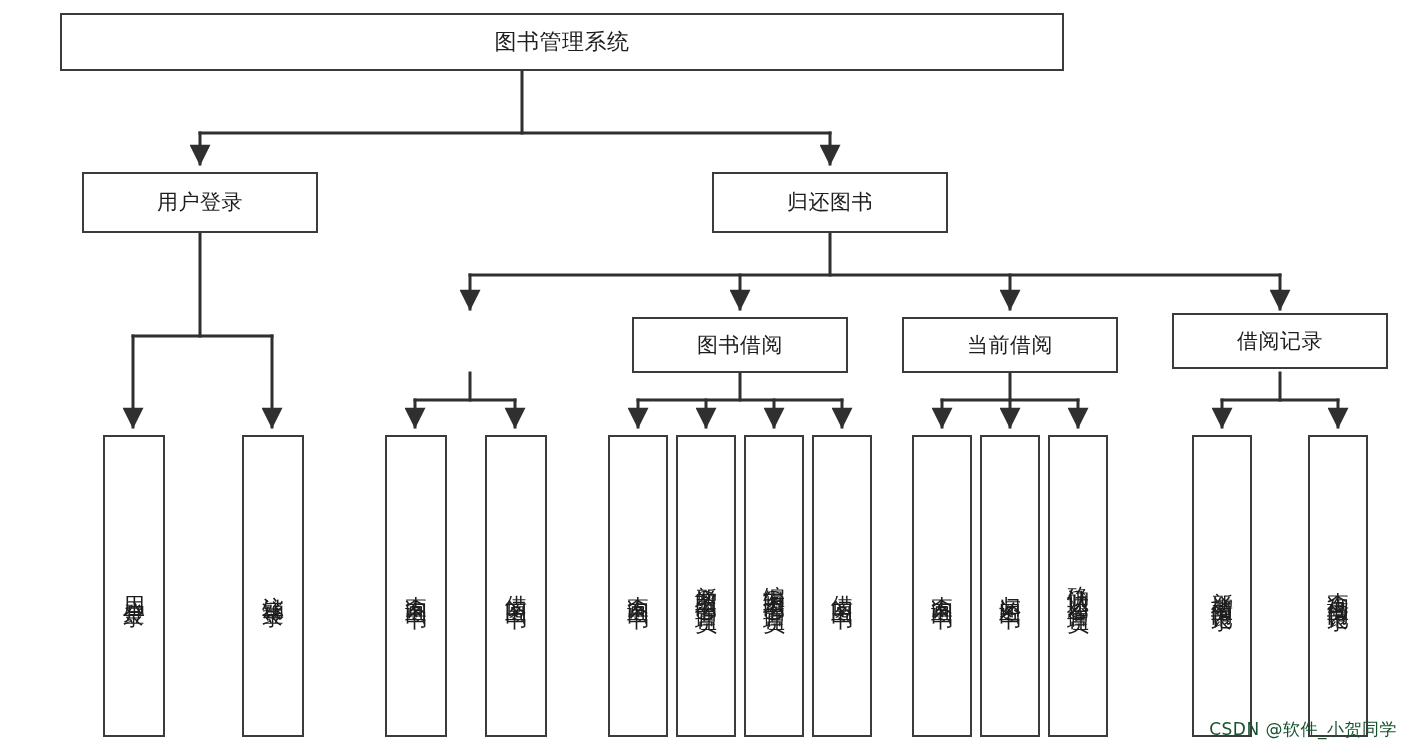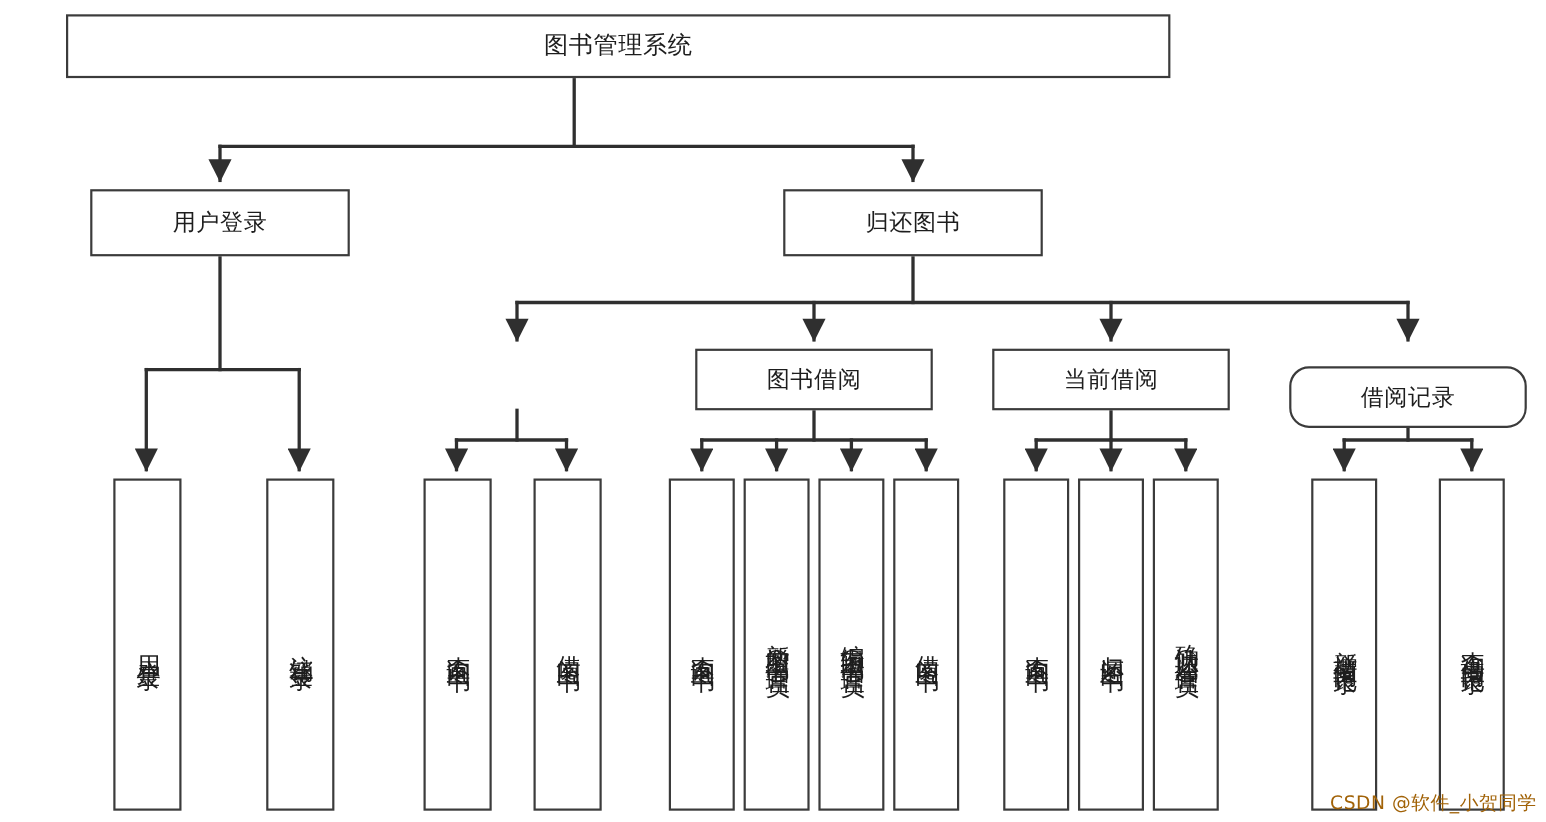--- a/index.html
+++ b/index.html
@@ -62,21 +62,21 @@
     font-size: 22px;
     letter-spacing: 4px;
     line-height: 1;
   }
   
   #watermark {
     position: absolute;
     right: 8px;
     bottom: 6px;
     font-size: 17px;
-    color: #a16207;
+    color: #14532d;
     letter-spacing: 0.5px;
     z-index: 3;
     white-space: pre;
   }
 </style>
 </head>
 <body>
 
 <div id="canvas">
 
@@ -147,21 +147,21 @@
 
 
   <div class="node horizontal" style="left:902px; top:317px; width:216px; height:56px;">
     <span class="label">当前借阅</span>
   </div>
 
   <div class="node horizontal" style="left:632px; top:317px; width:216px; height:56px;">
     <span class="label">图书借阅</span>
   </div>
 
-  <div class="node horizontal" style="left:1172px; top:333px; width:216px; height:56px;border-radius:18px;">
+  <div class="node horizontal" style="left:1172px; top:313px; width:216px; height:56px;">
     <span class="label">借阅记录</span>
   </div>
 
   <div class="node vertical" style="left:103px; top:435px; width:62px; height:302px;">
     <span class="label">用户登录</span>
   </div>
 
   <div class="node vertical" style="left:242px; top:435px; width:62px; height:302px;">
     <span class="label">注销登录</span>
   </div>

